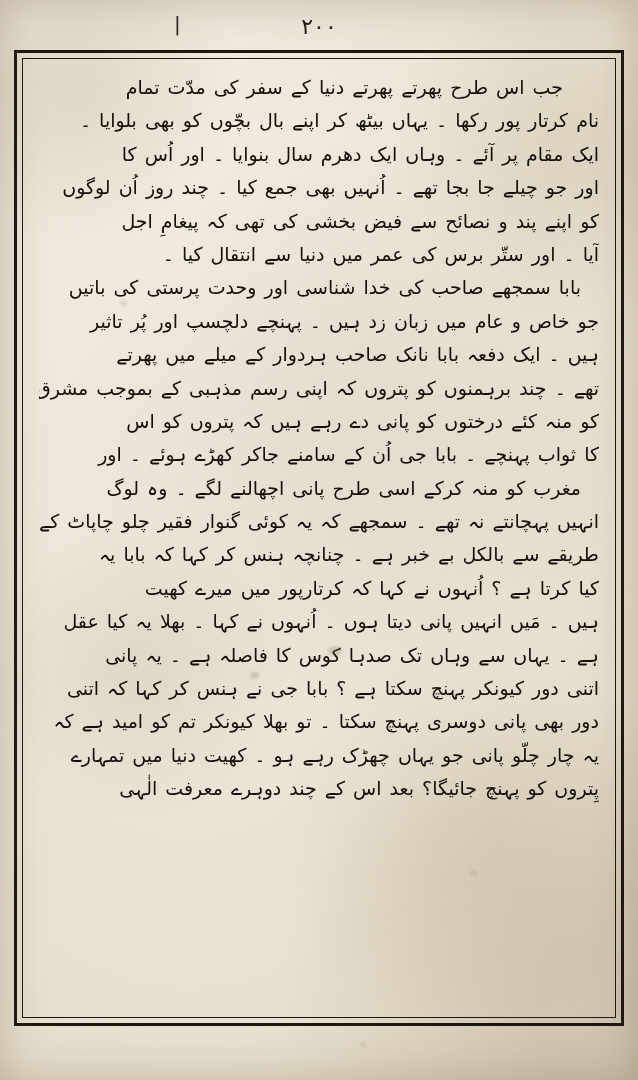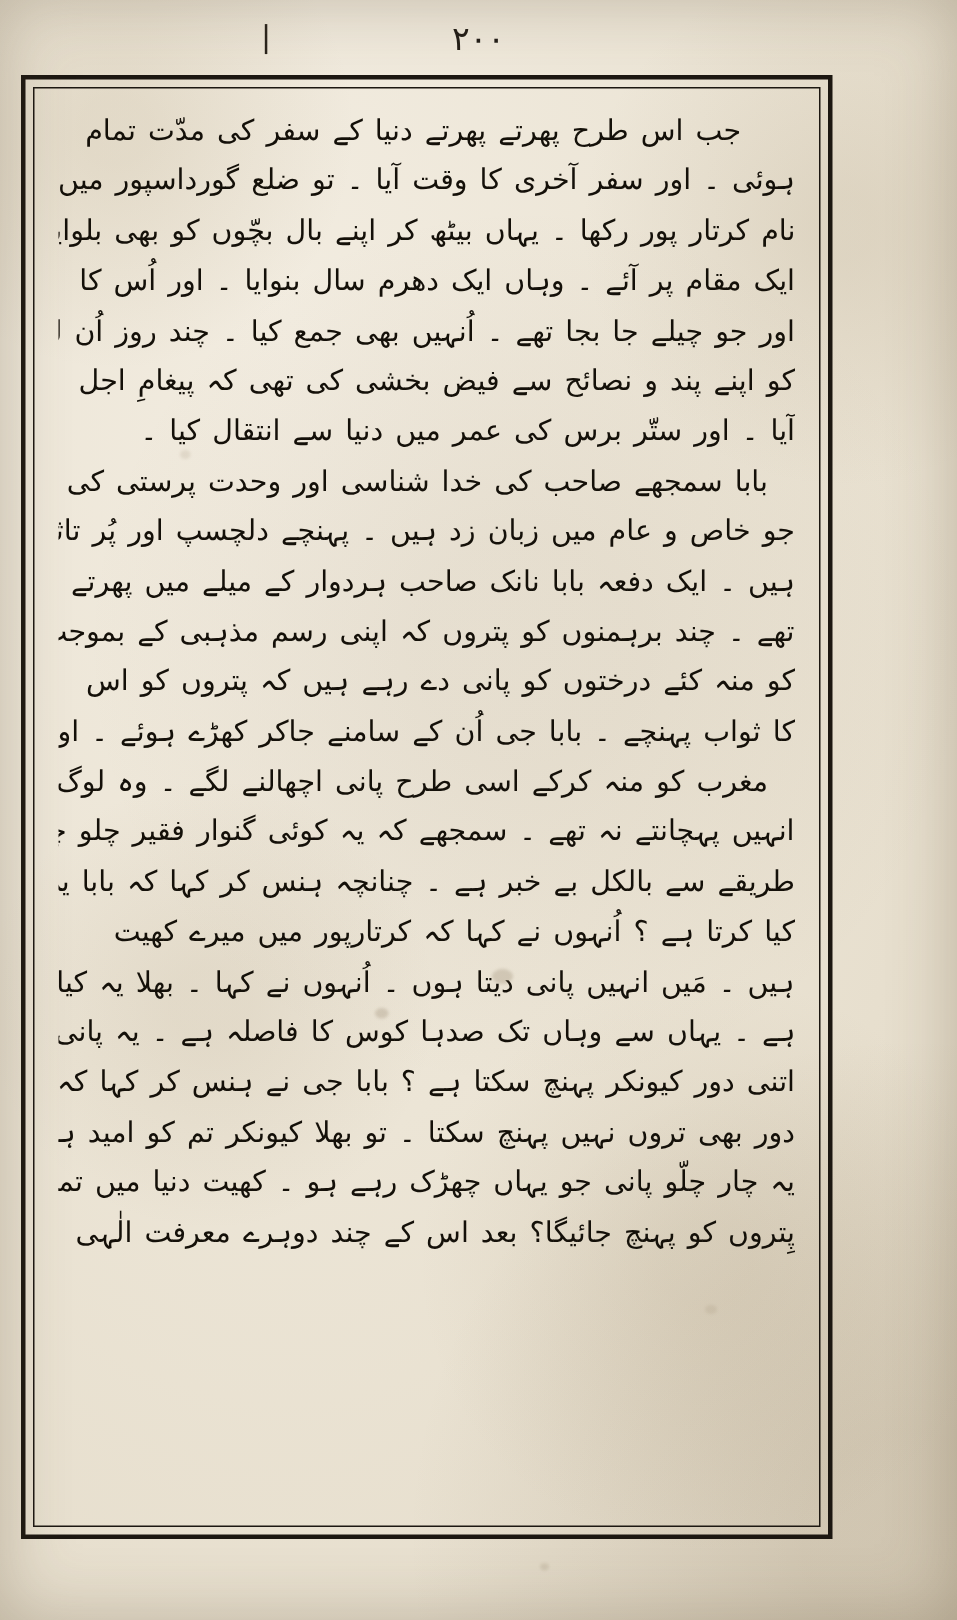--- a/index.html
+++ b/index.html
@@ -63,21 +63,21 @@
     top: 4px;
     font-size: 20px;
     color: #2a241c;
     line-height: 28px;
   }
 
   .frame-outer {
     position: absolute;
     left: 14px;
     top: 50px;
-    width: 541px;
+    width: 610px;
     height: 976px;
     border: 3px solid #1c1711;
     box-sizing: border-box;
     background: transparent;
   }
 
   .frame-inner {
     position: absolute;
     left: 5px;
     top: 5px;
@@ -145,40 +145,39 @@
 
   <div class="page-header">
     <span class="header-mark">|</span>
     <span class="page-number">۲۰۰</span>
   </div>
 
   <div class="frame-outer">
     <div class="frame-inner">
       <div class="text-body">
         <span class="line indent">جب اس طرح پھرتے پھرتے دنیا کے سفر کی مدّت تمام</span>
-        <span class="line">ہوئی ۔ اور سفر آخری کا وقت آیا ۔ تو ضلع گورداسپور میں</span>
         <span class="line">نام کرتار پور رکھا ۔ یہاں بیٹھ کر اپنے بال بچّوں کو بھی بلوایا ۔</span>
         <span class="line">ایک مقام پر آئے ۔ وہاں ایک دھرم سال بنوایا ۔ اور اُس کا</span>
         <span class="line">اور جو چیلے جا بجا تھے ۔ اُنہیں بھی جمع کیا ۔ چند روز اُن لوگوں</span>
         <span class="line">کو اپنے پند و نصائح سے فیض بخشی کی تھی کہ پیغامِ اجل</span>
         <span class="line">آیا ۔ اور ستّر برس کی عمر میں دنیا سے انتقال کیا ۔</span>
         <span class="line indent2">بابا سمجھے صاحب کی خدا شناسی اور وحدت پرستی کی باتیں</span>
         <span class="line">جو خاص و عام میں زبان زد ہیں ۔ پہنچے دلچسپ اور پُر تاثیر</span>
         <span class="line">ہیں ۔ ایک دفعہ بابا نانک صاحب ہردوار کے میلے میں پھرتے</span>
         <span class="line">تھے ۔ چند برہمنوں کو پتروں کہ اپنی رسم مذہبی کے بموجب مشرق</span>
         <span class="line">کو منہ کئے درختوں کو پانی دے رہے ہیں کہ پتروں کو اس</span>
         <span class="line">کا ثواب پہنچے ۔ بابا جی اُن کے سامنے جاکر کھڑے ہوئے ۔ اور</span>
         <span class="line indent2">مغرب کو منہ کرکے اسی طرح پانی اچھالنے لگے ۔ وہ لوگ</span>
         <span class="line">انہیں پہچانتے نہ تھے ۔ سمجھے کہ یہ کوئی گنوار فقیر چلو چاپاٹ کے</span>
         <span class="line">طریقے سے بالکل بے خبر ہے ۔ چنانچہ ہنس کر کہا کہ بابا یہ</span>
         <span class="line">کیا کرتا ہے ؟ اُنہوں نے کہا کہ کرتارپور میں میرے کھیت</span>
         <span class="line">ہیں ۔ مَیں انہیں پانی دیتا ہوں ۔ اُنہوں نے کہا ۔ بھلا یہ کیا عقل</span>
         <span class="line">ہے ۔ یہاں سے وہاں تک صدہا کوس کا فاصلہ ہے ۔ یہ پانی</span>
         <span class="line">اتنی دور کیونکر پہنچ سکتا ہے ؟ بابا جی نے ہنس کر کہا کہ اتنی</span>
-        <span class="line">دور بھی تروں نہیں پہنچ سکتا ۔ تو بھلا کیونکر تم کو امید ہے کہ</span>
+        <span class="line">دور بھی پانی دوسری پہنچ سکتا ۔ تو بھلا کیونکر تم کو امید ہے کہ</span>
         <span class="line">یہ چار چلّو پانی جو یہاں چھڑک رہے ہو ۔ کھیت دنیا میں تمہارے</span>
         <span class="line">پِتروں کو پہنچ جائیگا؟ بعد اس کے چند دوہرے معرفت الٰہی</span>
       </div>
     </div>
   </div>
 
   <div class="spots">
     <div class="spot" style="left:328px; top:646px; width:14px; height:10px;"></div>
     <div class="spot" style="left:250px; top:672px; width:9px; height:7px;"></div>
     <div class="spot" style="left:120px; top:300px; width:7px; height:6px; opacity:.6;"></div>

